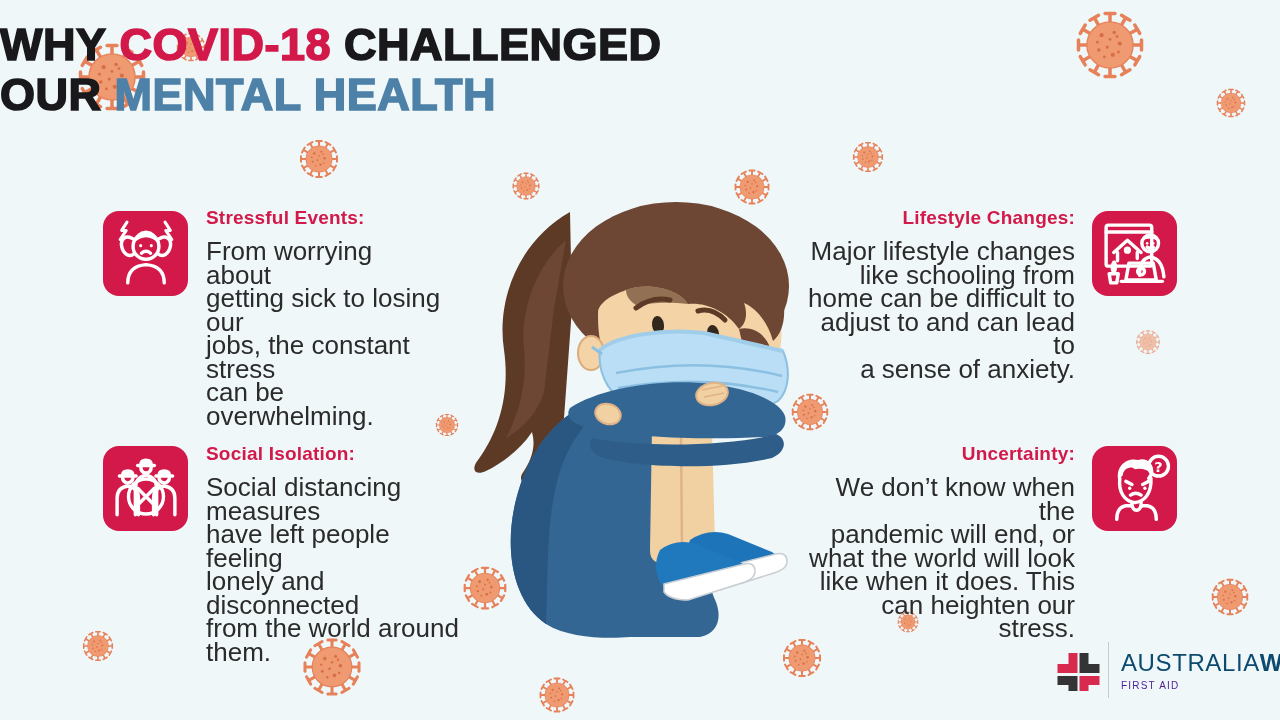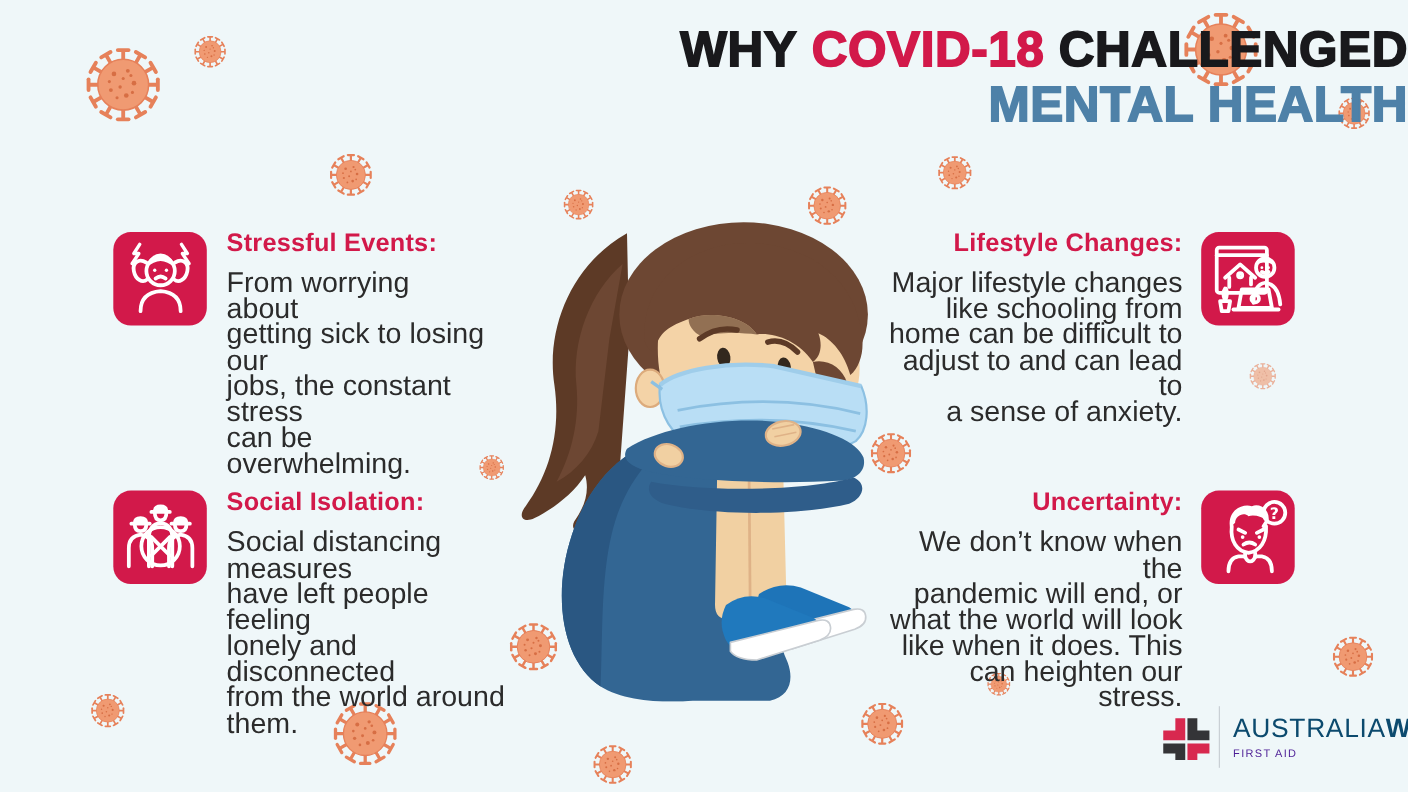--- a/index.html
+++ b/index.html
@@ -1,31 +1,31 @@
 <!DOCTYPE html>
 <html><head>
 <meta charset="utf-8">
 <style>
   html,body{margin:0;padding:0;}
   #canvas{position:relative;width:1280px;height:720px;background:#eff7f9;overflow:hidden;
           font-family:"Liberation Sans",sans-serif;}
   
   .title{position:absolute;left:0;top:20px;width:1280px;text-align:center;line-height:50px;}
-  .title .tline{display:flex;justify-content:flex-end;gap:13px;font-size:45px;font-weight:700;
+  .title .tline{display:flex;justify-content:flex-start;gap:13px;font-size:45px;font-weight:700;
                 letter-spacing:.5px;-webkit-text-stroke:1.6px currentColor;}
   .c-dark{color:#19191c;}
   .c-crimson{color:#d2194a;}
   .c-blue{color:#4e81a8;}
   
   .icon-tile{position:absolute;width:85px;height:85px;background:#d2194a;border-radius:16px;
              display:flex;align-items:center;justify-content:center;}
   .icon-tile svg{width:76px;height:76px;}
   .tile-stroke{fill:none;stroke:#fff;stroke-width:4.5;stroke-linecap:round;stroke-linejoin:round;}
   .sec{position:absolute;}
-  .sec h2{margin:0 0 11px 0;font-size:23px;font-weight:700;color:#d2194a;letter-spacing:.2px;}
+  .sec h2{margin:0 0 11px 0;font-size:19px;font-weight:700;color:#d2194a;letter-spacing:.2px;}
   .sec p{margin:0;font-size:26px;line-height:23.5px;color:#2b2b2b;white-space:pre-line;}
   .align-r{text-align:right;}
   
   .virus{position:absolute;pointer-events:none;}
   .virus svg{width:100%;height:100%;display:block;}
   
   #girl{position:absolute;left:450px;top:198px;width:360px;height:440px;}
   
   .logo-cross{position:absolute;left:1056px;top:646px;width:45px;height:48px;}
   .logo-divider{position:absolute;left:1108px;top:642px;width:1px;height:56px;background:#c5cbd1;}
@@ -1258,20 +1258,21 @@
       </div>
     </div>
 
   <div class="title">
     <div class="tline">
       <span class="c-dark">WHY</span>
       <span class="c-crimson">COVID-18</span>
       <span class="c-dark">CHALLENGED</span>
     </div>
     <div class="tline">
+      <span class="c-dark">OUR</span>
       <span class="c-blue">MENTAL HEALTH</span>
     </div>
   </div>
 
   <div class="icon-tile" style="left:103px;top:211px;">
     <svg viewBox="0 0 100 100">
       <g class="tile-stroke">
         <circle cx="50" cy="40" r="17"></circle>
         <path d="M26,88 Q26,66 50,64 Q74,66 74,88"></path>
         <path d="M33,30 C24,24 16,30 18,40 C20,50 28,55 34,50"></path>

